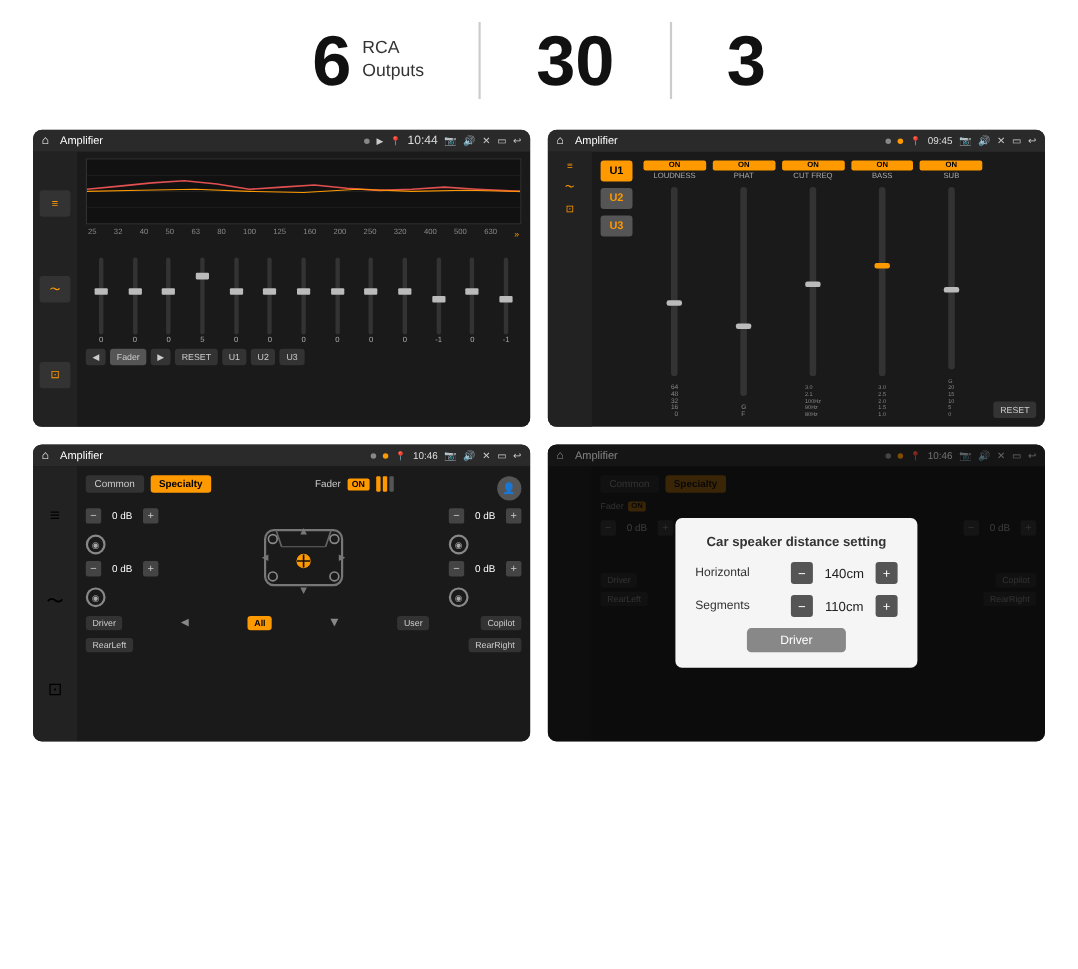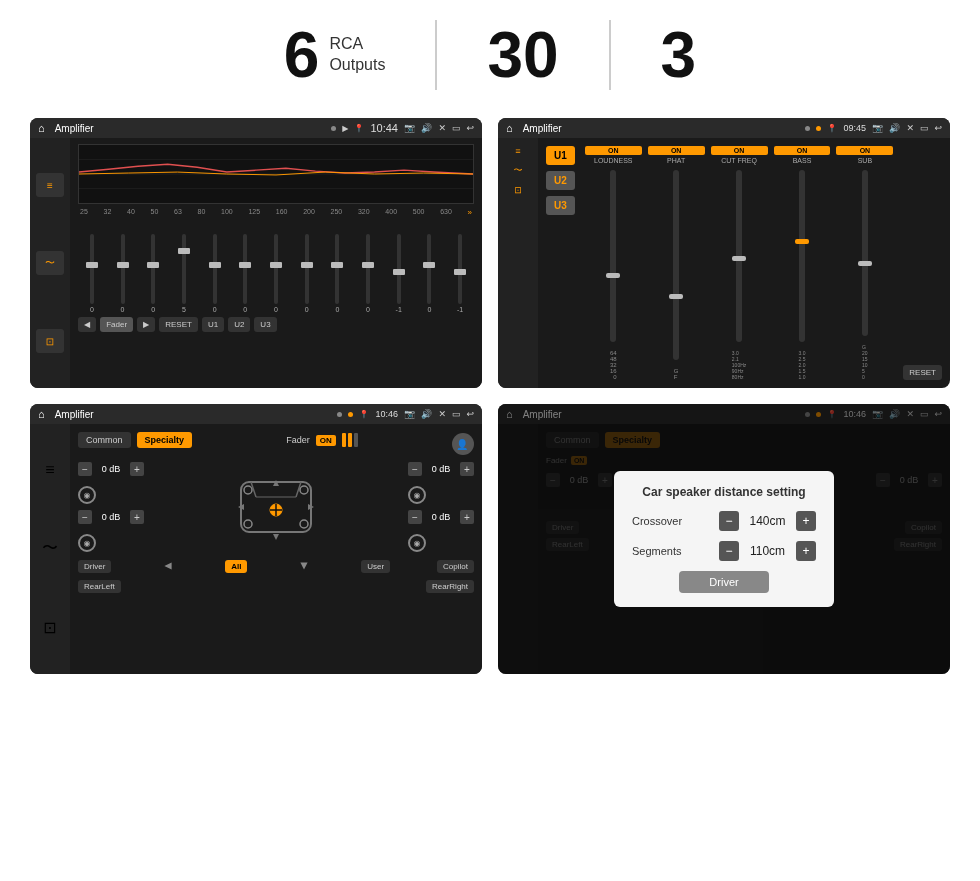--- a/index.html
+++ b/index.html
@@ -976,21 +976,21 @@
             <div class="bottom-label">RearRight</div>
           </div>
         </div>
       </div>
 
       <div class="dialog-overlay">
         <div class="dialog-box">
           <div class="dialog-title">Car speaker distance setting</div>
 
           <div class="dialog-row">
-            <span class="dialog-row-label">Crossover</span>
+            <span class="dialog-row-label">Horizontal</span>
             <div class="dialog-stepper">
               <div class="stepper-btn">−</div>
               <span class="stepper-val">140cm</span>
               <div class="stepper-btn">+</div>
             </div>
           </div>
 
           <div class="dialog-row">
             <span class="dialog-row-label">Segments</span>
             <div class="dialog-stepper">

